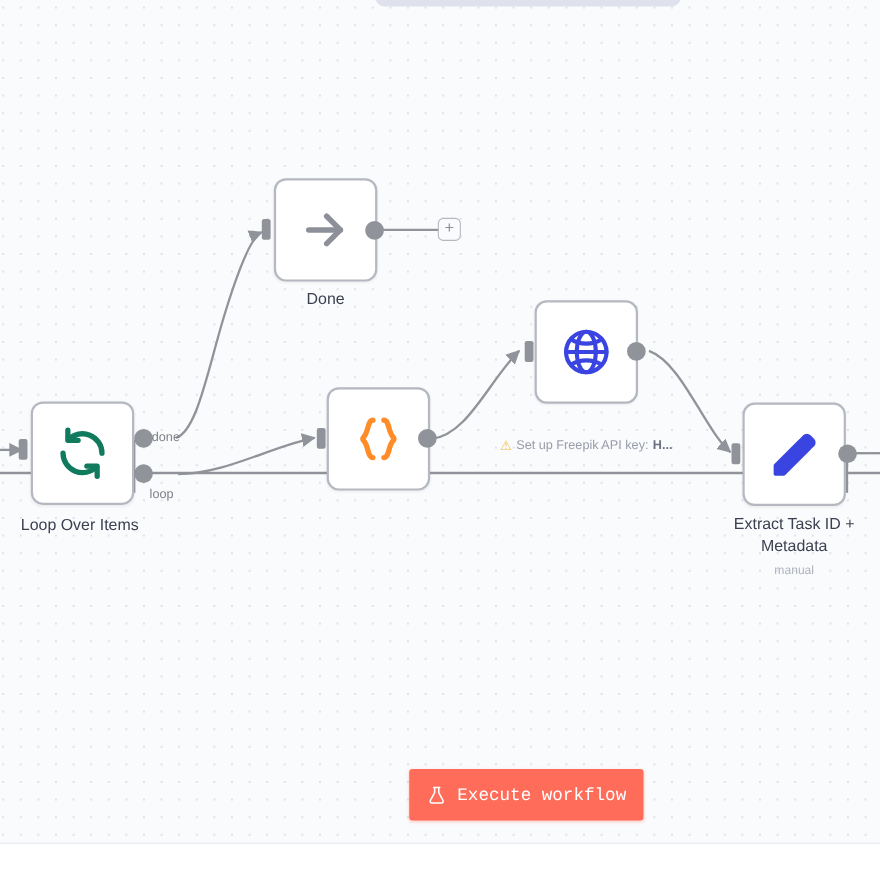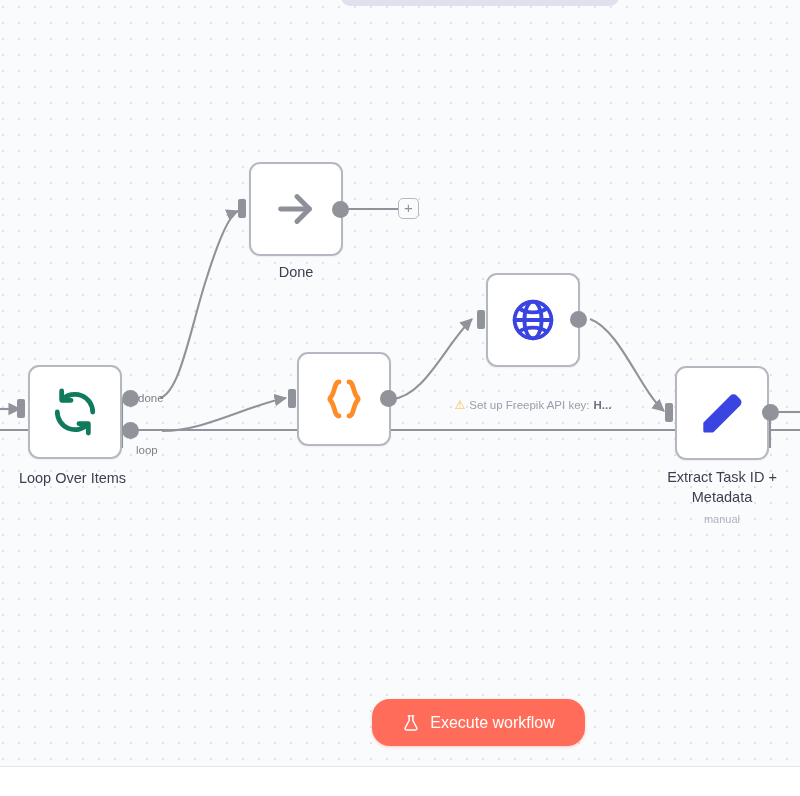--- a/index.html
+++ b/index.html
@@ -128,30 +128,30 @@
     font-size: 15px;
     line-height: 17px;
     text-align: center;
   }
   
   #execute-btn {
     position: absolute;
     left: 372px; top: 699px;
     width: 213px; height: 47px;
     background: #ff6d5a;
-    border-radius: 18px;
+    border-radius: 3px;
     color: #ffffff;
     font-size: 16px;
     display: flex;
     align-items: center;
     justify-content: center;
     gap: 10px;
     border: none;
     cursor: pointer;
-    font-family: Liberation Sans, sans-serif;
+    font-family: Liberation Mono, monospace;
     box-shadow: 0 1px 3px rgba(255,109,90,.35);
   }
 </style>
 </head>
 <body>
 
 <div id="screen">
 
   <div id="canvas">
 

